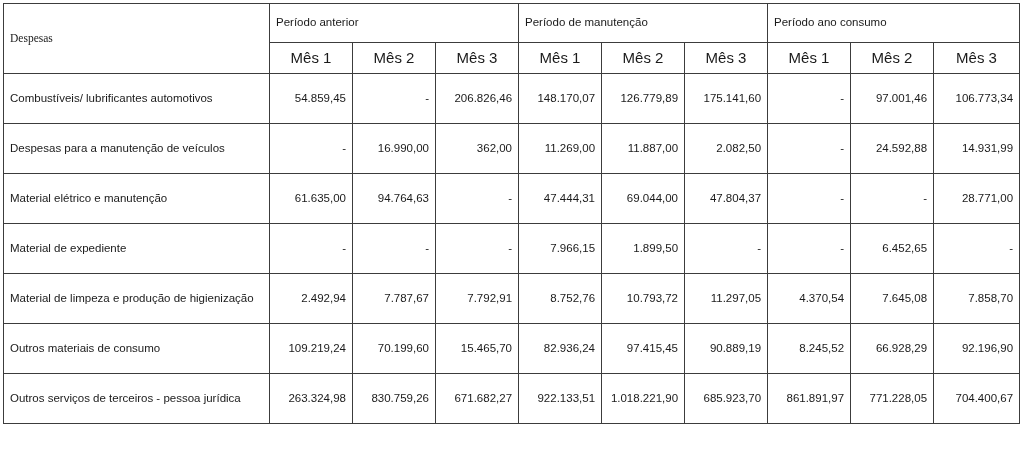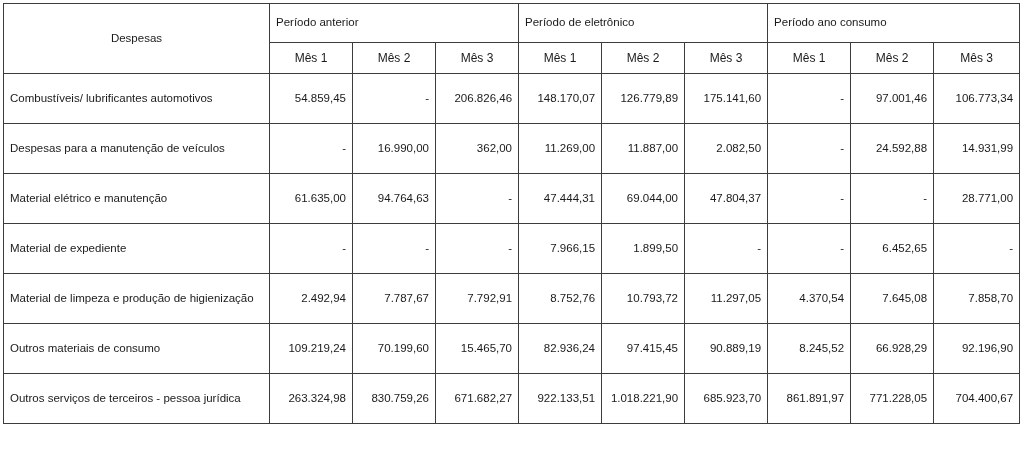--- a/index.html
+++ b/index.html
@@ -30,33 +30,34 @@
   table.expense-table td,
   table.expense-table th {
     border: 1px solid #3c3c3c;
     padding: 0 6px;
     font-weight: normal;
     vertical-align: middle;
     line-height: 1.2;
   }
   
   .corner-cell {
-    text-align: center;
+    text-align: left;
     vertical-align: middle;
     font-size: 11.5px;
     padding-left: 8px;
+    font-family: Liberation Serif, serif;
   }
   .group-head {
     text-align: left;
     font-size: 11.5px;
     height: 38px;
   }
   .sub-head {
     text-align: center;
-    font-size: 12px;
+    font-size: 15px;
     height: 30px;
   }
   
   .row-label {
     text-align: left;
     font-size: 11.5px;
     padding-left: 8px;
     padding-right: 4px;
   }
   .num {
@@ -88,21 +89,21 @@
         <col class="c-num">
         <col class="c-num">
       <col class="c-num">
         <col class="c-num">
         <col class="c-num-last">
     </colgroup>
     <thead>
       <tr>
         <th class="corner-cell" rowspan="2">Despesas</th>
         <th class="group-head" colspan="3">Período anterior</th>
-        <th class="group-head" colspan="3">Período de eletrônico</th>
+        <th class="group-head" colspan="3">Período de manutenção</th>
         <th class="group-head" colspan="3">Período ano consumo</th>
       </tr>
       <tr>
         <th class="sub-head">Mês 1</th>
         <th class="sub-head">Mês 2</th>
         <th class="sub-head">Mês 3</th>
         <th class="sub-head">Mês 1</th>
         <th class="sub-head">Mês 2</th>
         <th class="sub-head">Mês 3</th>
         <th class="sub-head">Mês 1</th>

